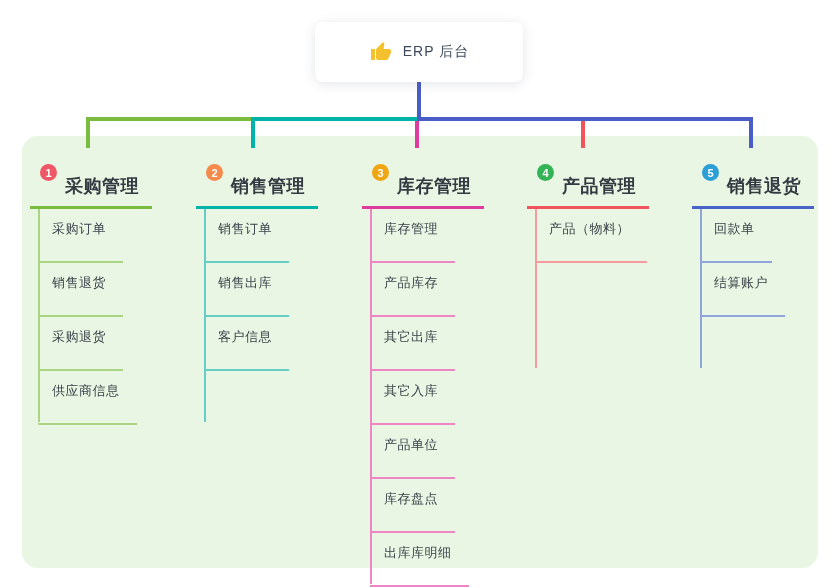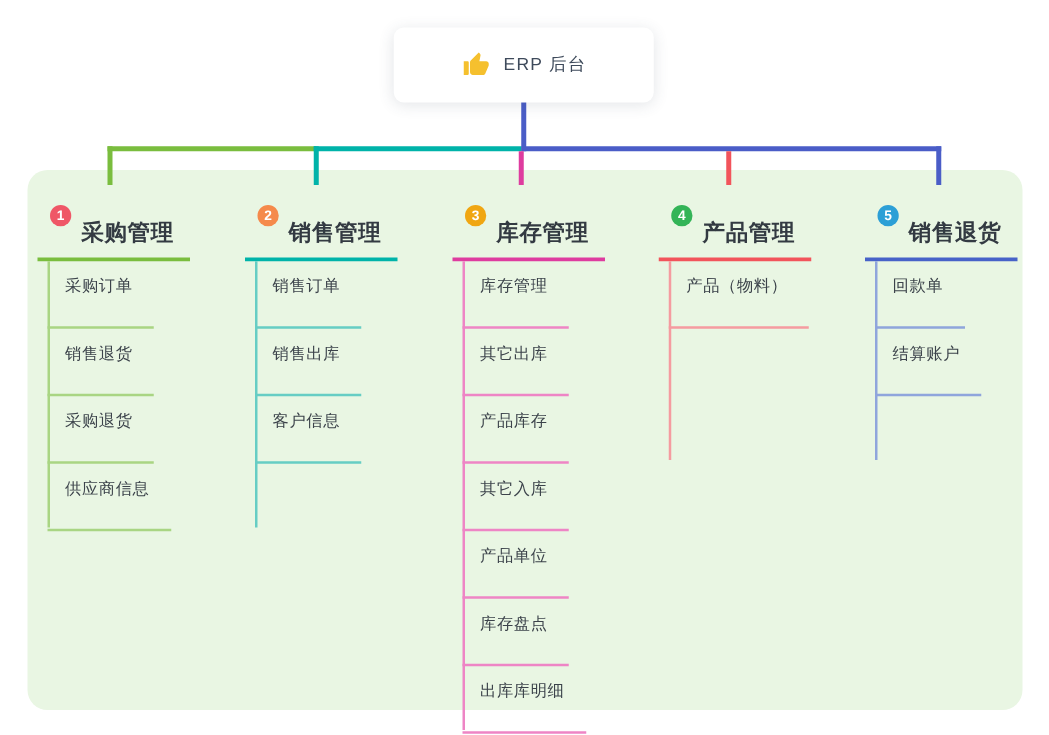--- a/index.html
+++ b/index.html
@@ -173,22 +173,22 @@
       </div>
     </div>
     <div class="branch b2" style="--main: #de3c9f; --light: #ee85c5;">
       <div class="branch-title">
         <span class="badge" style="background: rgb(240, 166, 18);">3</span>
         <span class="branch-label">库存管理</span>
       </div>
       <div class="children">
         <div class="vline" style="height: 375px;"></div>
       <div class="child">库存管理</div>
+        <div class="child">产品库存</div>
         <div class="child">其它出库</div>
-        <div class="child">产品库存</div>
         <div class="child">其它入库</div>
         <div class="child">产品单位</div>
         <div class="child">库存盘点</div>
         <div class="child">出库库明细</div>
       </div>
     </div>
     <div class="branch b3" style="--main: #f2545b; --light: #f59ba0;">
       <div class="branch-title">
         <span class="badge" style="background: rgb(51, 180, 87);">4</span>
         <span class="branch-label">产品管理</span>

